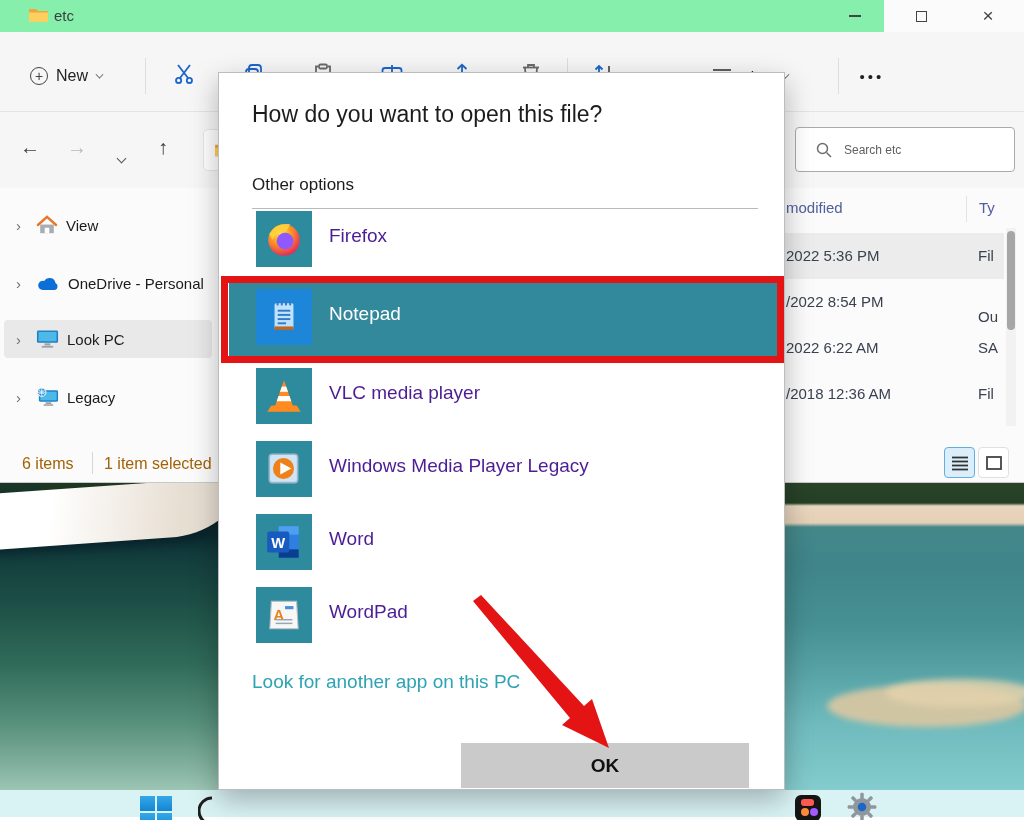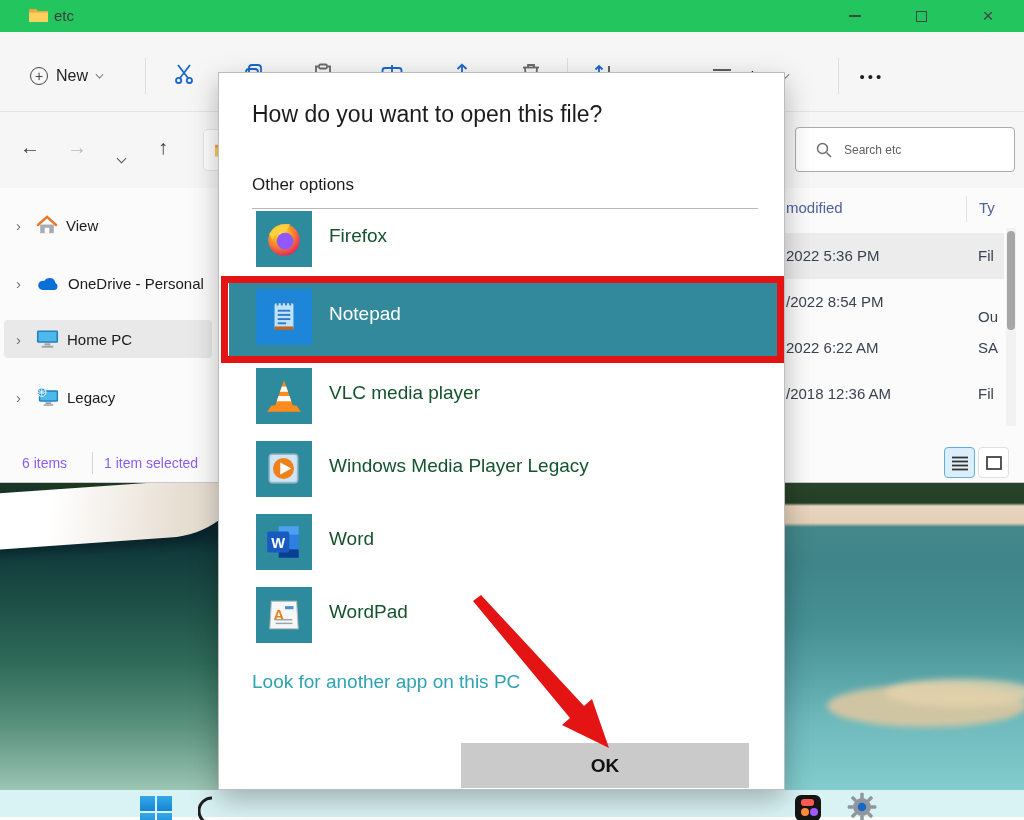--- a/index.html
+++ b/index.html
@@ -23,21 +23,21 @@
 
   
   .taskbar { left:0; top:790px; width:1024px; height:27px; background:#d9f3f5; }
   .win-logo { position:absolute; left:140px; top:6px; width:33px; height:33px; }
   .win-logo div { position:absolute; width:15px; height:15px; background:linear-gradient(180deg,#36a7e8,#1286d4); }
   .figma-badge { position:absolute; left:795px; top:5px; width:26px; height:26px; background:#151515; border-radius:6px; }
   .figma-badge i { position:absolute; display:block; }
 
   
   .explorer { left:0; top:0; width:1024px; height:483px; background:#fbfbfb; border-bottom:1px solid #c9c9c9; }
-  .titlebar { position:absolute; left:0; top:0; width:1024px; height:32px; background:#22c55e; }
+  .titlebar { position:absolute; left:0; top:0; width:884px; height:32px; background:#86efac; }
   .title-text { position:absolute; left:54px; top:7px; font-size:15px; color:#3d3d3d; }
   .winctl { position:absolute; top:0; width:46px; height:32px; display:flex; align-items:center; justify-content:center; color:#444; }
   .toolbar { position:absolute; left:0; top:32px; width:1024px; height:80px; background:#f6f6f6; border-bottom:1px solid #e4e4e4; }
   .new-btn { position:absolute; left:18px; top:24px; width:106px; height:40px; border-radius:5px; display:flex; align-items:center; gap:8px; padding-left:12px; color:#222; }
   .plus-circle { width:18px; height:18px; border:1.6px solid #444; border-radius:50%; display:flex; align-items:center; justify-content:center; font-size:14px; color:#444; line-height:1; }
   .tb-divider { position:absolute; top:26px; width:1px; height:36px; background:#dedede; }
   .tb-icon { position:absolute; top:30px; width:28px; height:28px; display:flex; align-items:flex-start; justify-content:center; }
   .chev { display:inline-block; width:7px; height:7px; border-left:1.6px solid #555; border-bottom:1.6px solid #555; transform:rotate(-45deg); margin-top:-3px; }
   .view-btn { position:absolute; left:700px; top:24px; width:128px; height:40px; display:flex; align-items:center; gap:9px; padding-left:12px; color:#222; font-size:15px; }
   .more-btn { position:absolute; left:850px; top:24px; width:44px; height:40px; display:flex; align-items:center; justify-content:center; font-size:15px; letter-spacing:3px; color:#222; }
@@ -53,35 +53,35 @@
   .sb-selected { background:#e9e9e9; }
 
   .col-header { position:absolute; top:199px; font-size:15px; color:#50609c; }
   .col-div { position:absolute; left:966px; top:196px; width:1px; height:26px; background:#e3e3e3; }
   .file-row-stripe { position:absolute; left:610px; top:233px; width:394px; height:46px; background:#ececec; }
   .file-cell { position:absolute; font-size:15px; color:#3a4150; white-space:nowrap; }
   .scroll-track { position:absolute; left:1006px; top:228px; width:10px; height:198px; background:#f2f2f2; }
   .scroll-thumb { position:absolute; left:1px; top:3px; width:8px; height:99px; background:#a6a6a6; border-radius:4px; }
 
   .statusbar { position:absolute; left:0; top:445px; width:1024px; height:37px; background:#fbfbfb; }
-  .status-text { position:absolute; top:10px; font-size:14px; color:#8b5cf6; white-space:nowrap; }
+  .status-text { position:absolute; top:10px; font-size:16px; color:#a16207; white-space:nowrap; }
   .status-div { position:absolute; left:92px; top:7px; width:1px; height:22px; background:#d5d5d5; }
   .viewtoggle { position:absolute; top:2px; width:31px; height:31px; border-radius:4px; display:flex; align-items:center; justify-content:center; }
   .vt-active { background:#ddeefb; border:1px solid #62aede; }
   .vt-plain { background:#fff; border:1px solid #e0e0e0; }
 
   
   .dialog { left:218px; top:72px; width:567px; height:718px; background:#fff; border:1px solid #bdbdbd; box-shadow:0 10px 26px rgba(0,0,0,.28); }
   .dlg-title { position:absolute; left:33px; top:28px; font-size:23px; color:#1c1c1c; }
   .dlg-section { position:absolute; left:33px; top:102px; font-size:17px; color:#1c1c1c; }
   .dlg-divider { position:absolute; left:33px; top:135px; width:506px; height:1px; background:#b9b9b9; }
   .app-row { position:absolute; left:0; width:567px; height:60px; }
   .app-tile { position:absolute; left:37px; top:0; width:56px; height:56px; background:#2e8b9d; display:flex; align-items:center; justify-content:center; }
   .tile-notepad { background:#1d86d8; }
-  .app-label { position:absolute; left:110px; top:14px; font-size:19px; color:#14532d; }
+  .app-label { position:absolute; left:110px; top:14px; font-size:19px; color:#4c1d95; }
   .sel-band { position:absolute; left:10px; top:210px; width:548px; height:74px; background:#31899b; }
   .sel-label { color:#ffffff; }
   .dlg-link { position:absolute; left:33px; top:598px; font-size:19px; color:#2ea3b4; cursor:pointer; }
   .ok-btn { position:absolute; left:242px; top:670px; width:288px; height:45px; background:#cacaca; border:none; font-family:"Liberation Sans",sans-serif; font-size:19px; font-weight:bold; color:#111; }
 
   
   .annot-rect { left:221px; top:276px; width:563px; height:87px; border:7px solid #e41414; z-index:60; pointer-events:none; }
   .annot-arrow { left:0; top:0; width:1024px; height:820px; z-index:61; pointer-events:none; }
 </style>
 </head>
@@ -265,21 +265,21 @@
       <span>OneDrive - Personal</span>
     </div>
     <div class="sidebar-row sb-selected" style="top:320px">
       <span class="caret">›</span>
       <svg width="23" height="20" viewBox="0 0 24 20">
         <rect x="1" y="1" width="22" height="13" rx="1.5" fill="#1f7fc4"></rect>
           <rect x="2.6" y="2.6" width="18.8" height="9.8" fill="#4cb9e9"></rect>
         <rect x="9" y="14.5" width="6" height="2.2" fill="#9aa2a8"></rect>
           <rect x="6" y="17.2" width="12" height="1.8" fill="#9aa2a8"></rect>
       </svg>
-      <span>Home PC</span>
+      <span>Look PC</span>
     </div>
     <div class="sidebar-row" style="top:378px">
       <span class="caret">›</span>
       <svg width="23" height="20" viewBox="0 0 24 20">
         <rect x="3" y="3" width="20" height="12" rx="1.5" fill="#1f7fc4"></rect>
           <rect x="4.5" y="4.5" width="17" height="9" fill="#4cb9e9"></rect>
         <rect x="10" y="15.5" width="6" height="1.8" fill="#9aa2a8"></rect>
           <rect x="8" y="17.6" width="10" height="1.6" fill="#9aa2a8"></rect>
         <circle cx="6" cy="5" r="4.4" fill="#2a93d5" stroke="#fff" stroke-width="1"></circle>
         <path d="M2 5h8M6 1v8M3 3c2 1.4 4 1.4 6 0M3 7c2-1.4 4-1.4 6 0" stroke="#fff" stroke-width=".8" fill="none"></path>

